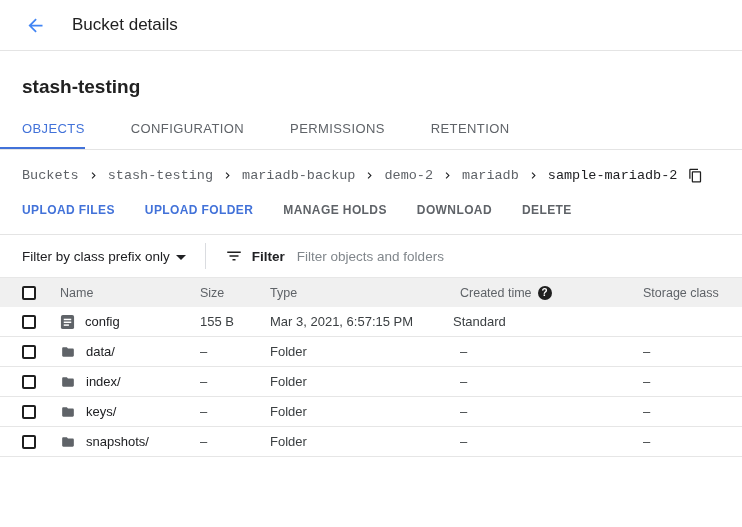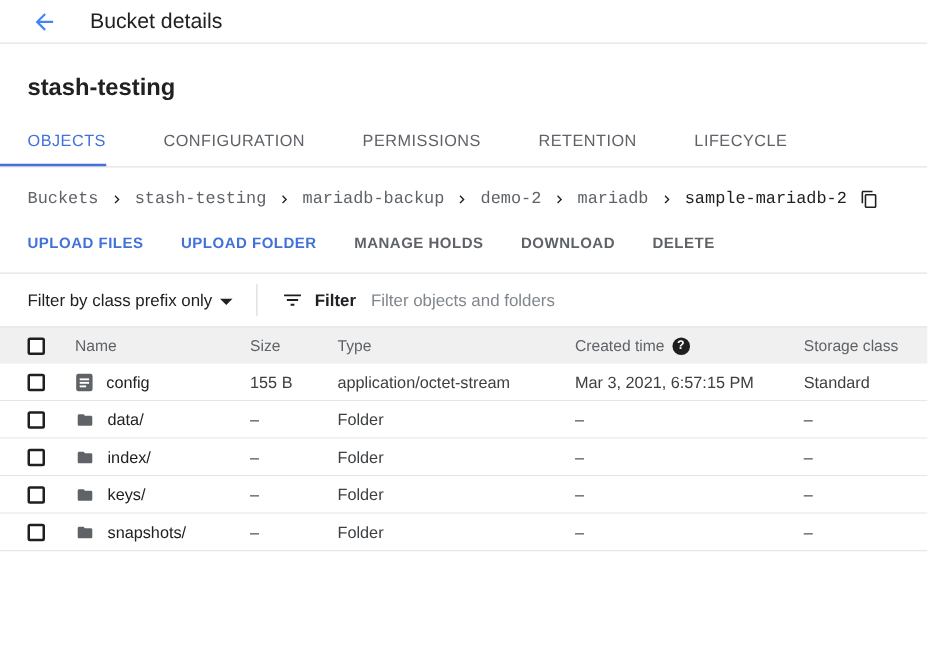--- a/index.html
+++ b/index.html
@@ -1,20 +1,20 @@
 <!DOCTYPE html>
 <html><head>
 <meta charset="utf-8">
 <style>
   * { box-sizing: border-box; margin: 0; padding: 0; }
   html, body { width: 742px; height: 527px; background: #fff; overflow: hidden; }
   body { font-family: "Liberation Sans", sans-serif; color: #202124; font-size: 13px; }
 
   
-  .topbar { height: 35px; display: flex; align-items: center; padding: 0 24px; gap: 26px;
+  .topbar { height: 51px; display: flex; align-items: center; padding: 0 24px; gap: 26px;
             border-bottom: 1px solid #e4e4e4; }
   .back-btn { width: 22px; height: 22px; display: flex; align-items: center; justify-content: center; cursor: pointer; }
   .topbar-title { font-size: 17px; font-weight: 500; color: #212121; }
 
   
   .bucket-title { padding: 25px 22px 13px 22px; font-size: 19px; font-weight: 700; color: #212121; }
 
   
   .tabs { display: flex; border-bottom: 1px solid #e4e4e4; }
   .tab { font-size: 13px; font-weight: 500; letter-spacing: .4px; color: #5f6368;
@@ -76,21 +76,20 @@
   <div class="topbar-title">Bucket details</div>
 </div>
 
 <div class="bucket-title">stash-testing</div>
 
 <div class="tabs">
   <div class="tab first active">OBJECTS</div>
   <div class="tab">CONFIGURATION</div>
   <div class="tab">PERMISSIONS</div>
   <div class="tab">RETENTION</div>
-  <div class="tab">LIFECYCLE</div>
 </div>
 
 <div class="breadcrumb">
   <span class="crumb">Buckets</span>
   <span class="crumb-sep">
       <svg width="13" height="13" viewBox="0 0 24 24">
         <path fill="#202124" d="M10 6L8.59 7.41 13.17 12l-4.58 4.59L10 18l6-6z"></path>
       </svg>
     </span>
   <span class="crumb">stash-testing</span>
@@ -173,21 +172,20 @@
       <svg width="15" height="16" viewBox="0 0 16 17">
           <rect x="1" y="1" width="14" height="15" rx="2" fill="#5f6368"></rect>
           <rect x="4" y="5" width="8" height="1.6" fill="#fff"></rect>
           <rect x="4" y="8" width="8" height="1.6" fill="#fff"></rect>
           <rect x="4" y="11" width="5.5" height="1.6" fill="#fff"></rect>
         </svg>
     </span>
     <span class="cell name-text">config</span>
   </div>
   <div class="col-size cell">155 B</div>
-  <div class="col-type cell">application/octet-stream</div>
   <div class="col-created cell">Mar 3, 2021, 6:57:15 PM</div>
   <div class="col-storage cell">Standard</div>
 </div>
 
 <div class="trow">
   <div class="col-check">
       <span class="checkbox"></span>
     </div>
   <div class="col-name">
     <span class="row-icon">

